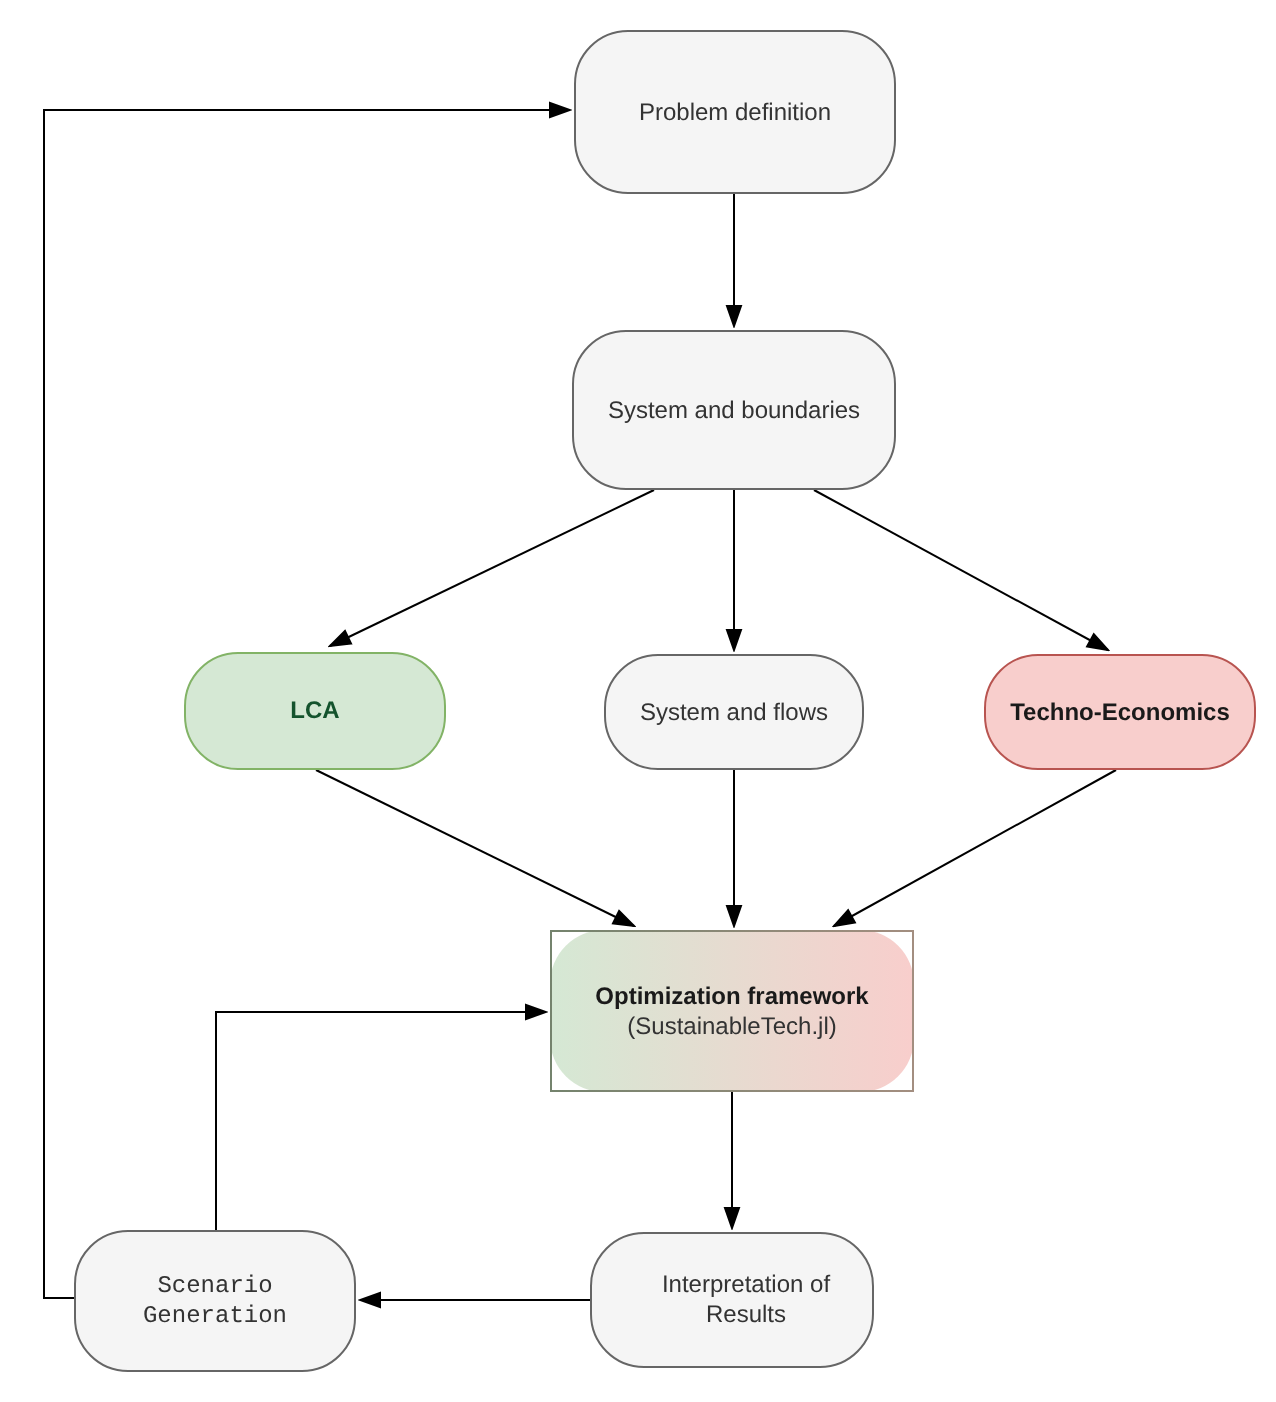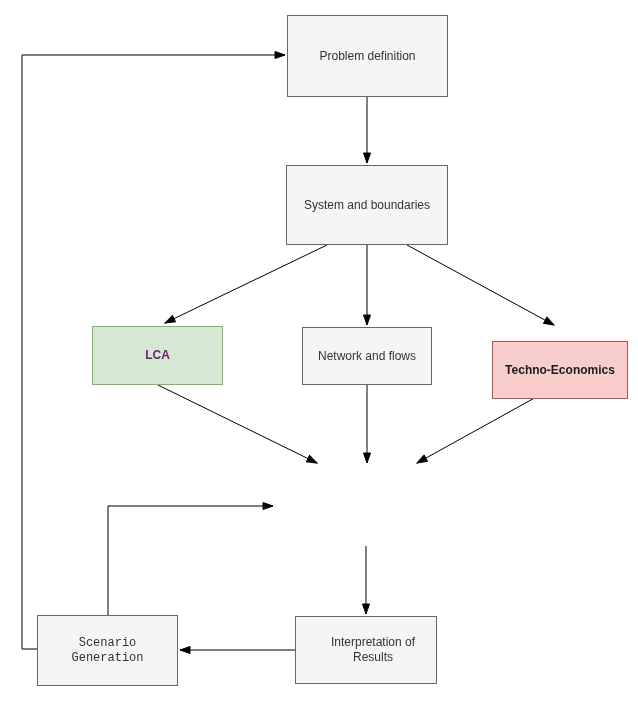--- a/index.html
+++ b/index.html
@@ -12,35 +12,36 @@
   }
   .edges{position:absolute;left:0;top:0;width:638px;height:701px;pointer-events:none;}
   .node{
     position:absolute;
     box-sizing:border-box;
     display:flex;align-items:center;justify-content:center;
     text-align:center;
     font-size:12px;line-height:15px;color:#333333;
     white-space:pre-line;
     padding:2px;
+    border-radius:27px;
   }
   .node-gray{background:#f5f5f5;border:1px solid #666666;}
-  .node-green{background:#d5e8d4;border:1px solid #82b366;font-weight:bold;color:#701a75;}
+  .node-green{background:#d5e8d4;border:1px solid #82b366;font-weight:bold;color:#14532d;}
   .node-red{background:#f8cecc;border:1px solid #b85450;font-weight:bold;color:#1a1a1a;}
   .node-gradient{
     background:linear-gradient(to right,#d5e8d4,#f8cecc);
     border:1px solid transparent;
     border-image:linear-gradient(to right,#74836d,#a38e80) 1;
     flex-direction:column;
   }
   .n-problem       {left:287px;top:15px;width:161px;height:82px;}
   .n-system        {left:286px;top:165px;width:162px;height:80px;}
   .n-lca           {left:92px;top:326px;width:131px;height:59px;}
   .n-network       {left:302px;top:327px;width:130px;height:58px;}
-  .n-techno        {left:492px;top:327px;width:136px;height:58px;margin-top:14px;}
+  .n-techno        {left:492px;top:327px;width:136px;height:58px;}
   .n-optimization  {left:275px;top:465px;width:182px;height:81px;}
   .n-interpretation{left:295px;top:616px;width:142px;height:68px;padding-left:16px;}
   .n-scenario      {left:37px;top:615px;width:141px;height:71px;font-family:Liberation Mono, monospace;}
   .opt-title{font-weight:bold;color:#1a1a1a;}
   .opt-subtitle{font-weight:normal;color:#333333;}
   .edge{stroke:#000000;stroke-width:1;fill:none;}
 </style>
 </head>
 <body>
 
@@ -71,27 +72,31 @@
 
   <div class="node node-gray n-system">
     <span>System and boundaries</span>
   </div>
 
   <div class="node node-green n-lca">
     <span>LCA</span>
   </div>
 
   <div class="node node-gray n-network">
-    <span>Network and flows</span>
+    <span>System and flows</span>
   </div>
 
   <div class="node node-red n-techno">
     <span>Techno-Economics</span>
   </div>
 
+  <div class="node node-gradient n-optimization">
+    <span class="opt-title">Optimization framework</span>
+    <span class="opt-subtitle">(SustainableTech.jl)</span>
+  </div>
 
   <div class="node node-gray n-interpretation">
     <span>Interpretation of
 Results</span>
   </div>
 
   <div class="node node-gray n-scenario">
     <span>Scenario
 Generation</span>
   </div>

